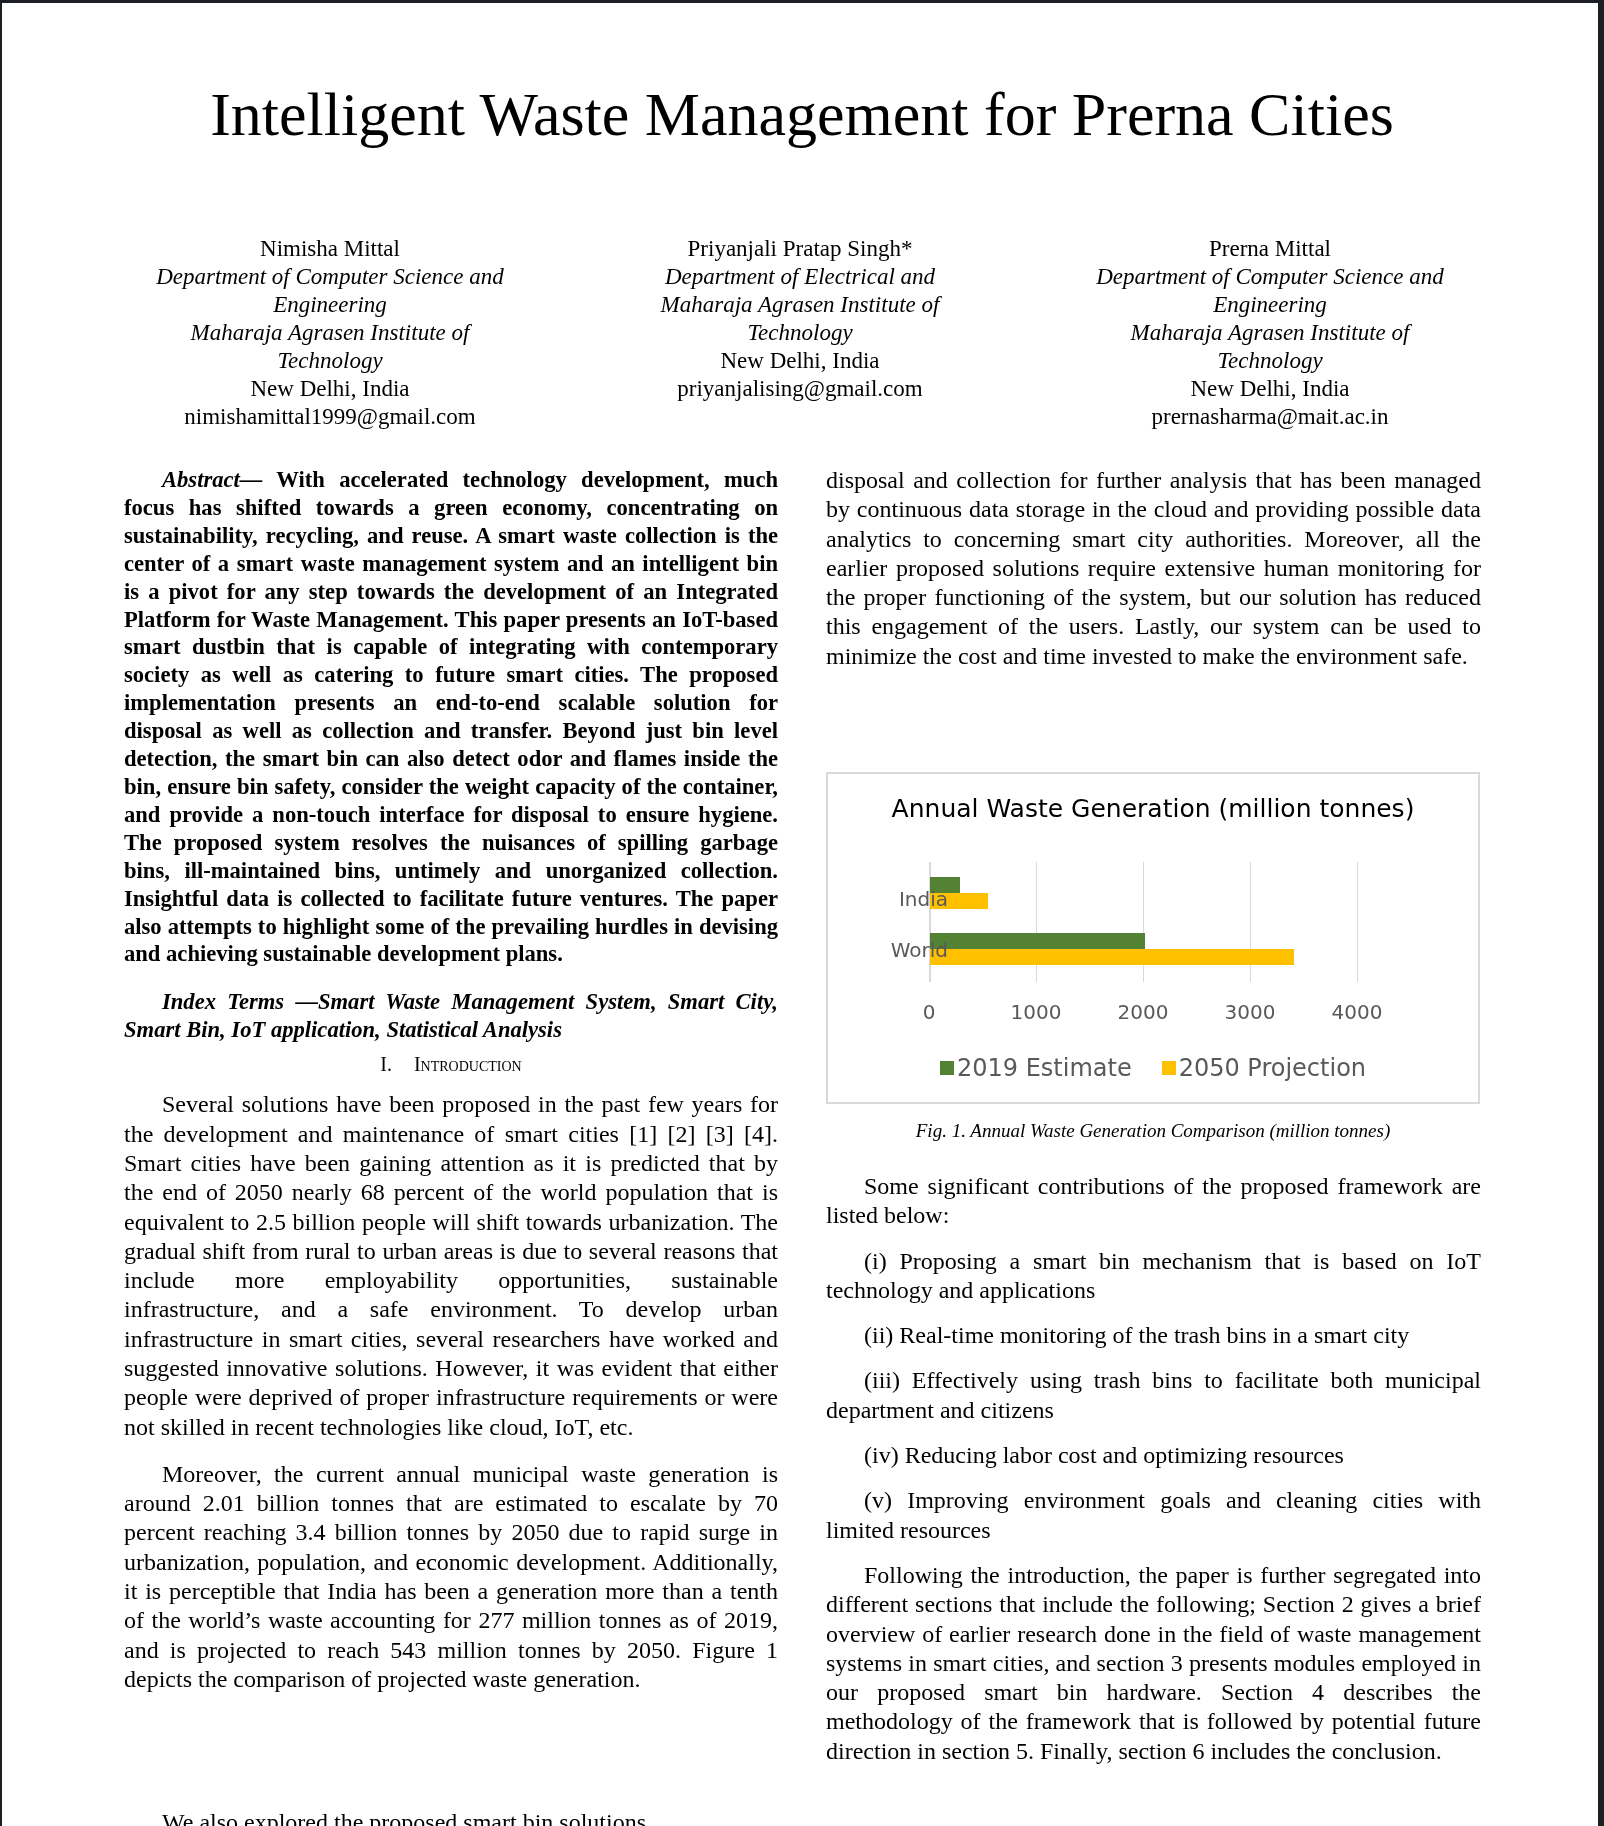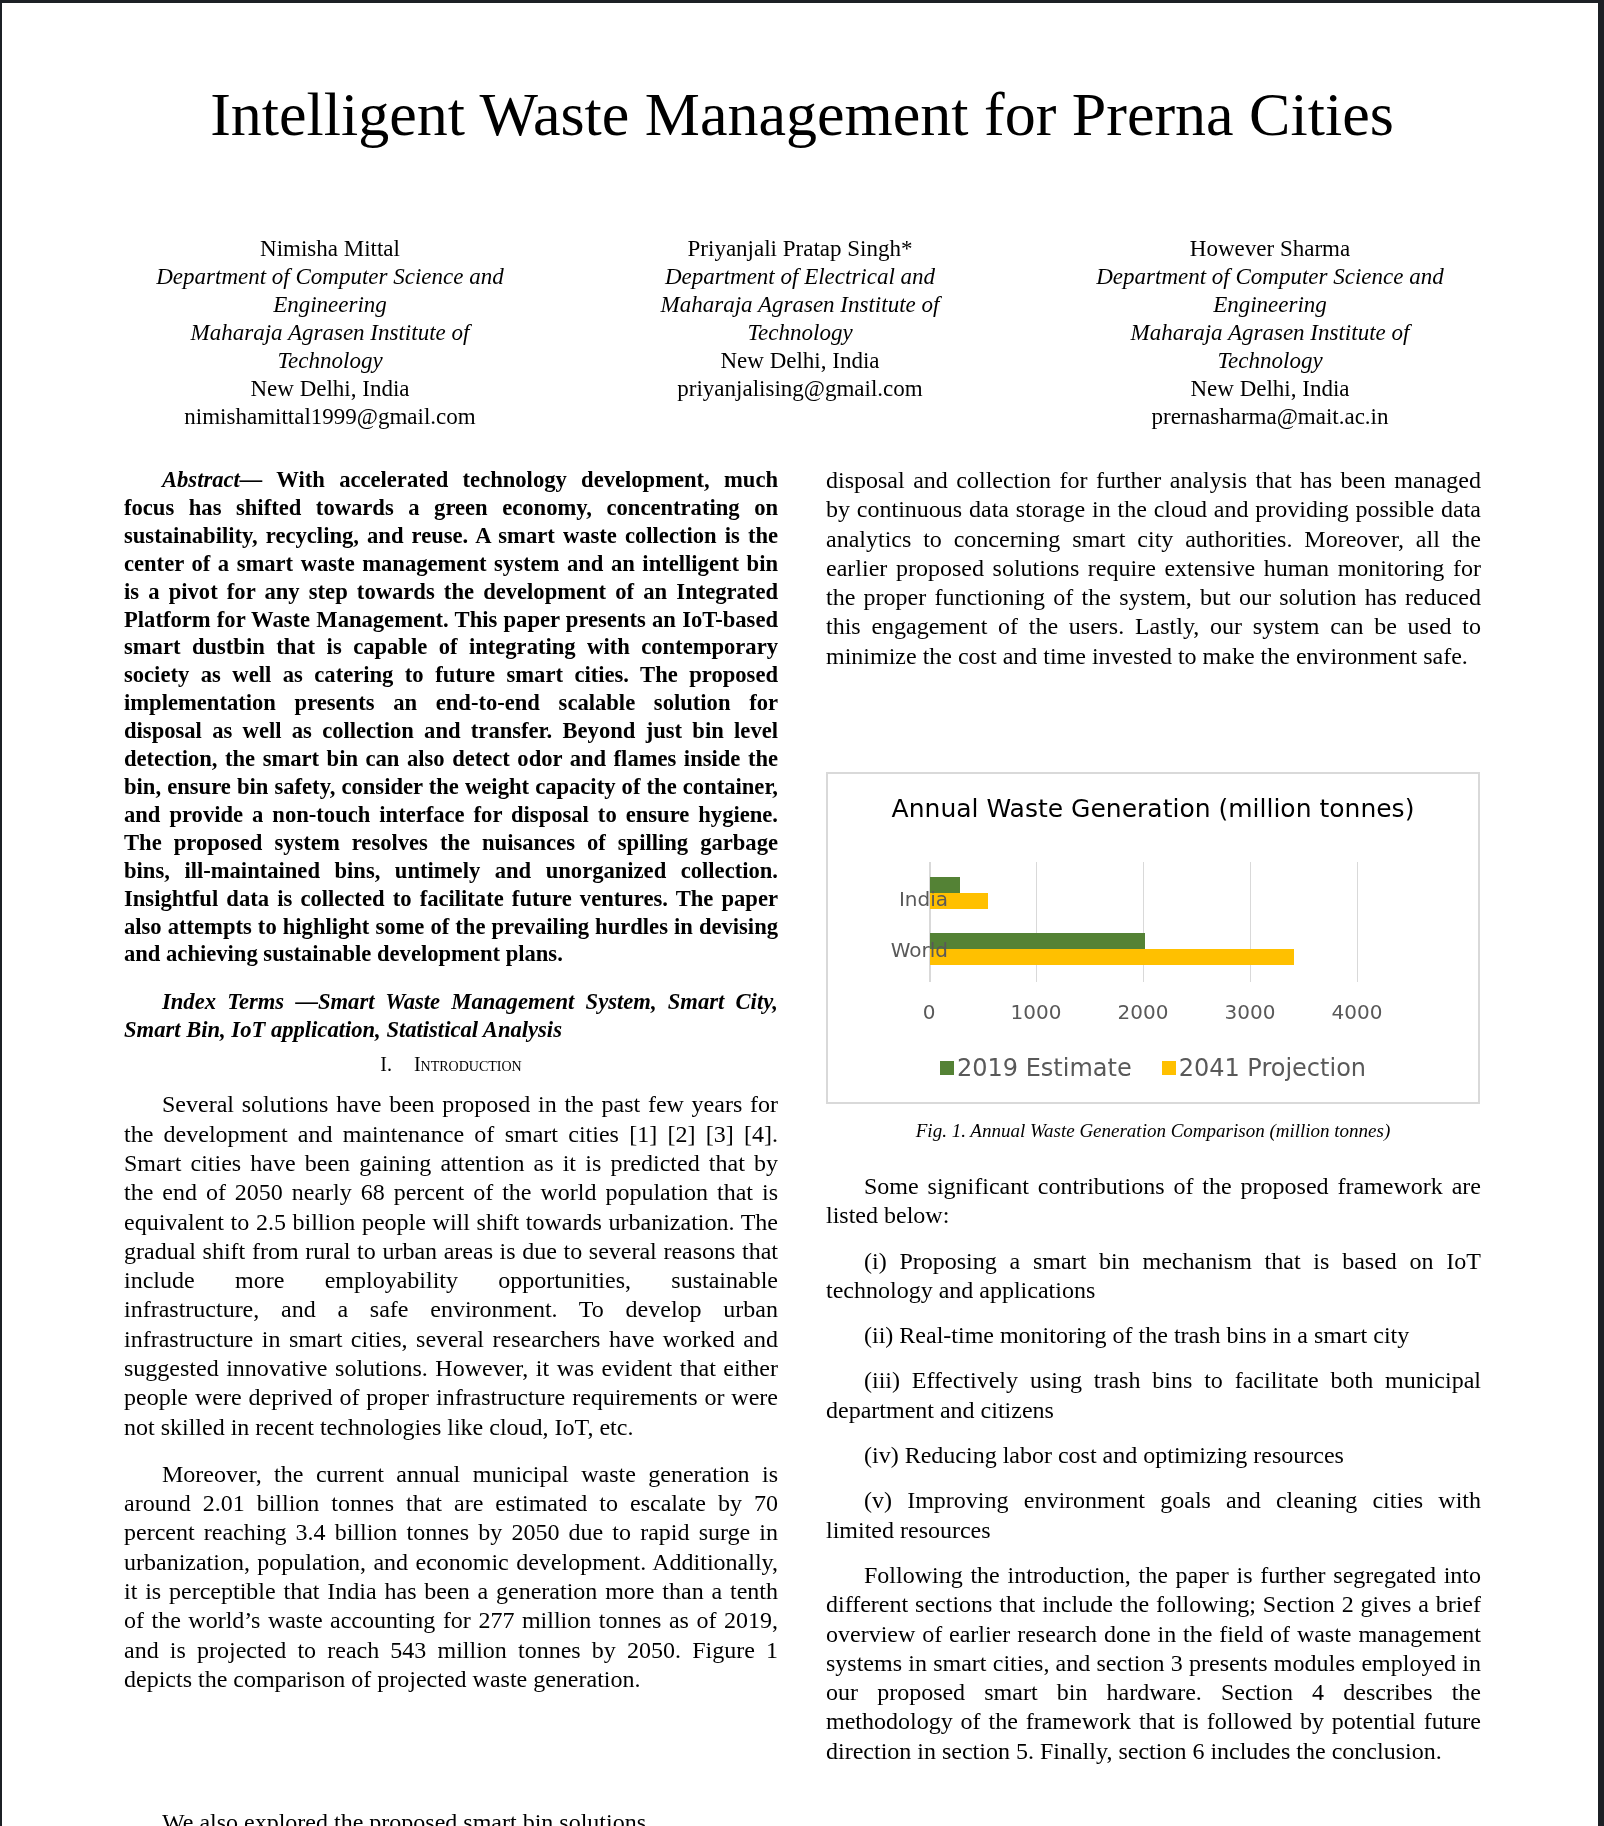--- a/index.html
+++ b/index.html
@@ -72,21 +72,21 @@
   </div>
   <div class="author">
     <div>Priyanjali Pratap Singh*</div>
     <div class="ital">Department of Electrical and</div>
     <div class="ital">Maharaja Agrasen Institute of</div>
     <div class="ital">Technology</div>
     <div>New Delhi, India</div>
     <div>priyanjalising@gmail.com</div>
   </div>
   <div class="author">
-    <div>However Sharma</div>
+    <div>Prerna Mittal</div>
     <div class="ital">Department of Computer Science and</div>
     <div class="ital">Engineering</div>
     <div class="ital">Maharaja Agrasen Institute of</div>
     <div class="ital">Technology</div>
     <div>New Delhi, India</div>
     <div>prernasharma@mait.ac.in</div>
   </div>
 </div>
 
 <div class="col col-left">
@@ -121,21 +121,21 @@
   <div class="tick" style="left:315px">2000</div>
   <div class="tick" style="left:422px">3000</div>
   <div class="tick" style="left:529px">4000</div>
   <div class="legend">
     <span class="legend-item">
         <span class="swatch" style="background:#548235"></span>
         <span>2019 Estimate</span>
       </span>
     <span class="legend-item">
         <span class="swatch" style="background:#ffc000"></span>
-        <span>2041 Projection</span>
+        <span>2050 Projection</span>
       </span>
   </div>
 </div>
 
 <div class="caption">Fig. 1. Annual Waste Generation Comparison (million tonnes)</div>
 
 <div class="right-body">
   <p class="indent">Some significant contributions of the proposed framework are listed below:</p>
   <p class="indent item-gap">(i) Proposing a smart bin mechanism that is based on IoT technology and applications</p>
   <p class="indent item-gap">(ii) Real-time monitoring of the trash bins in a smart city</p>

